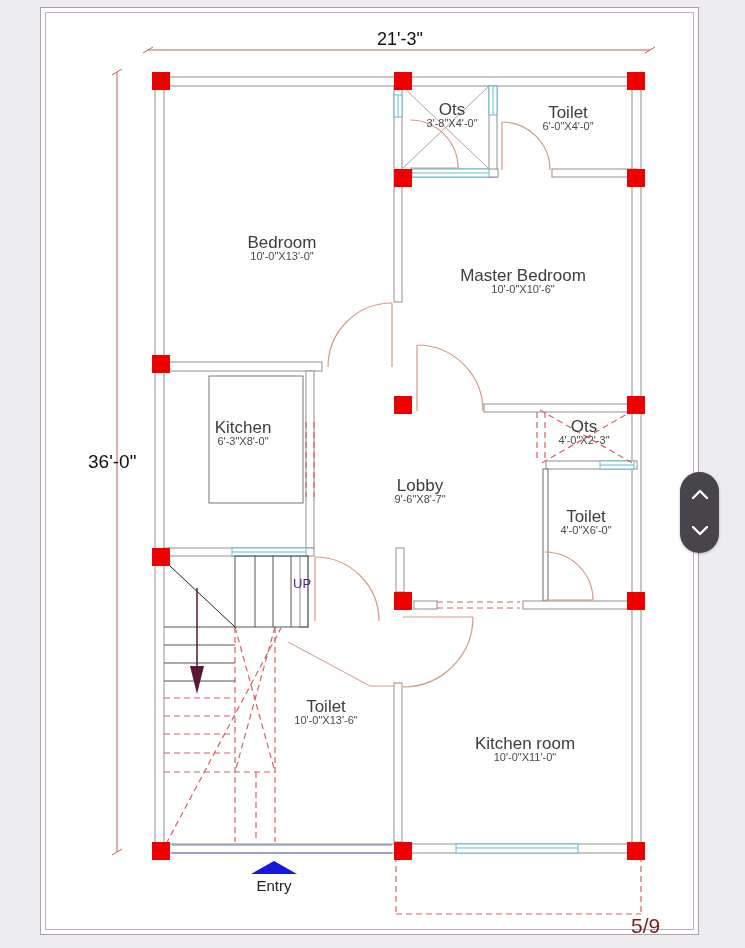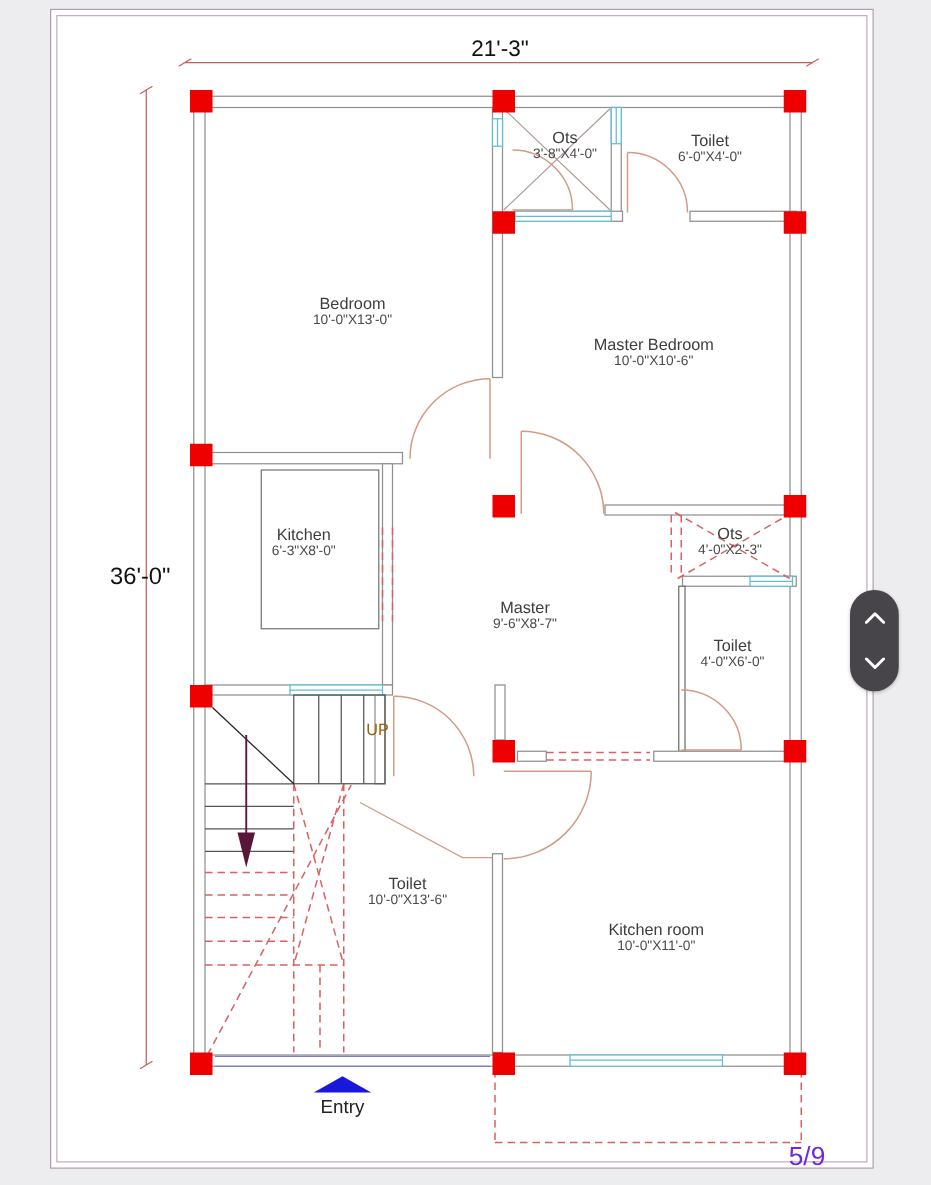--- a/index.html
+++ b/index.html
@@ -14,36 +14,36 @@
   }
   .sheet-inner{
     position:absolute;left:4px;top:4px;right:4px;bottom:4px;
     border:1px solid #c0aec0;
   }
   svg.plan{position:absolute;left:0;top:0;pointer-events:none;}
   .room-label{
     position:absolute;text-align:center;transform:translateX(-50%);
     color:#3d3d3d;white-space:nowrap;line-height:14px;
   }
-  .room-name{display:block;font-size:13px;}
+  .room-name{display:block;font-size:17px;}
   .room-size{display:block;font-size:11px;color:#4a4a4a;line-height:12px;}
   .dim-top{
     position:absolute;left:400px;top:29px;transform:translateX(-50%);
     font-size:18px;color:#111;
   }
   .dim-left{
     position:absolute;left:88px;top:451px;font-size:19px;color:#111;
   }
-  .up-label{position:absolute;left:293px;top:576px;font-size:13px;color:#a16207;}
+  .up-label{position:absolute;left:293px;top:576px;font-size:13px;color:#4c1d95;}
   .entry-label{
     position:absolute;left:274px;top:877px;transform:translateX(-50%);
     font-size:15px;color:#222;
   }
   .page-indicator{
-    position:absolute;left:631px;top:914px;font-size:21px;color:#6d28d9;
+    position:absolute;left:631px;top:914px;font-size:21px;color:#7f1d1d;
   }
   .scroll-pill{
     position:absolute;left:680px;top:472px;width:39px;height:81px;
     background:#474549;border-radius:20px;display:flex;flex-direction:column;
     align-items:center;justify-content:space-between;padding:16px 0;
     box-sizing:border-box;box-shadow:0 1px 3px rgba(0,0,0,.25);
   }
   .scroll-btn{width:18px;height:12px;display:flex;align-items:center;
     justify-content:center;cursor:pointer;background:none;border:none;padding:0;}
 </style>
@@ -242,21 +242,21 @@
 </div>
 <div class="room-label" style="left:568px;top:106px">
   <span class="room-name">Toilet</span>
   <span class="room-size">6'-0"X4'-0"</span>
 </div>
 <div class="room-label" style="left:243px;top:421px">
   <span class="room-name">Kitchen</span>
   <span class="room-size">6'-3"X8'-0"</span>
 </div>
 <div class="room-label" style="left:420px;top:479px">
-  <span class="room-name">Master</span>
+  <span class="room-name">Lobby</span>
   <span class="room-size">9'-6"X8'-7"</span>
 </div>
 <div class="room-label" style="left:584px;top:420px">
   <span class="room-name">Ots</span>
   <span class="room-size">4'-0"X2'-3"</span>
 </div>
 <div class="room-label" style="left:586px;top:510px">
   <span class="room-name">Toilet</span>
   <span class="room-size">4'-0"X6'-0"</span>
 </div>

